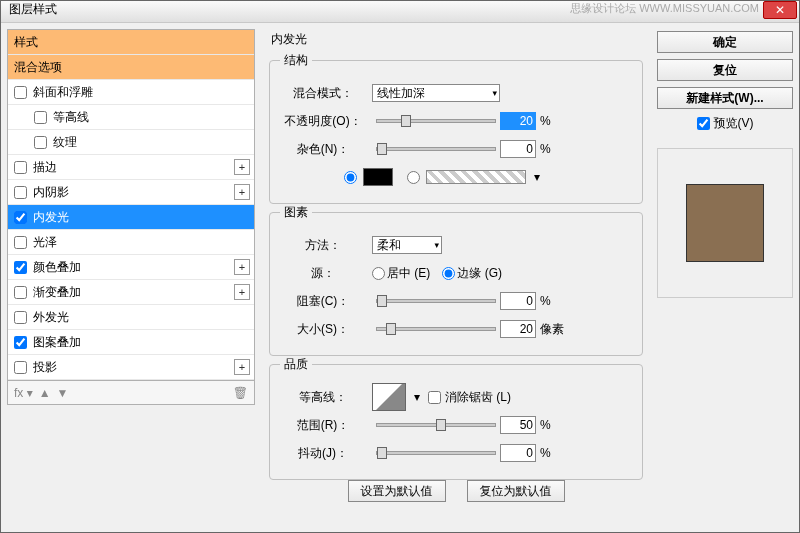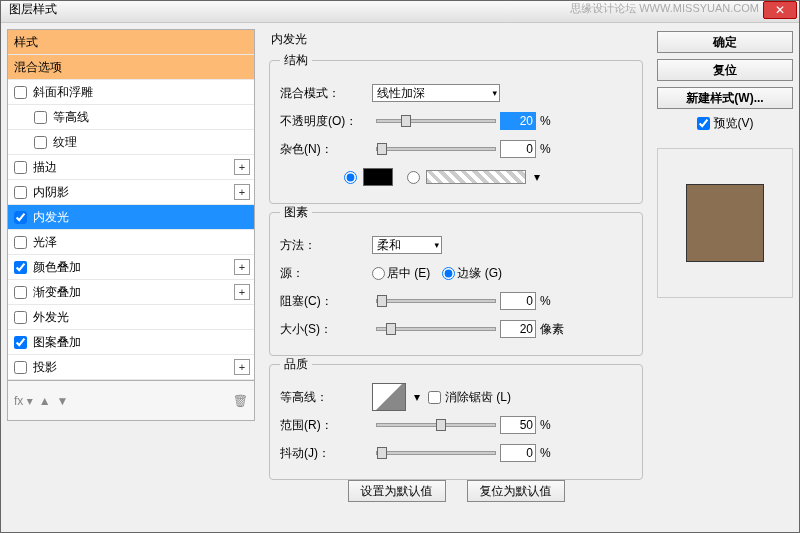--- a/index.html
+++ b/index.html
@@ -11,28 +11,28 @@
 .titlebar .close-btn { width: 34px; height: 18px; background: #d44; color: #fff; border-radius: 2px; display: flex; align-items: center; justify-content: center; border: 1px solid #a00; margin-right: 2px; }
 .body { display: flex; height: 488px; padding: 6px; gap: 6px; }
 .left-col { width: 248px; display: flex; flex-direction: column; }
 .style-list { border: 1px solid #b0b0b0; background: #fff; flex: 0 0 auto; }
 .row { height: 25px; display: flex; align-items: center; padding: 0 6px; border-bottom: 1px solid #e8e8e8; position: relative; }
 .row.header { background: #fdba74; font-weight: normal; }
 .row.indent { padding-left: 26px; }
 .row.selected { background: #1e90ff; color: #fff; }
 .row input[type=checkbox] { margin-right: 6px; }
 .row .plus { position: absolute; right: 4px; width: 16px; height: 16px; border: 1px solid #999; background: #fff; color: #333; display: flex; align-items: center; justify-content: center; font-size: 11px; }
-.bottombar { height: 40px; border: 1px solid #b0b0b0; border-top: none; background: #f6f6f6; display: flex; align-items: center; padding: 0 6px; gap: 6px; color: #888; }
+.bottombar { height: 24px; border: 1px solid #b0b0b0; border-top: none; background: #f6f6f6; display: flex; align-items: center; padding: 0 6px; gap: 6px; color: #888; }
 .bottombar .spacer { flex: 1; }
 .center-col { flex: 1; display: flex; flex-direction: column; padding: 0 8px; }
 .section-title { margin: 2px 0 4px 2px; }
 fieldset { border: 1px solid #c0c0c0; border-radius: 4px; margin-bottom: 0; padding: 8px 10px 10px 10px; }
 fieldset legend { padding: 0 4px; }
 .form-row { display: flex; align-items: center; height: 24px; margin: 4px 0; }
-.form-row .lbl { width: 86px; text-align: left; margin-right: 6px; }
+.form-row .lbl { width: 86px; text-align: center; margin-right: 6px; }
 .dropdown { height: 18px; border: 1px solid #888; background: #fff; display: inline-flex; align-items: center; padding: 0 4px; position: relative; }
 .dropdown .arrow { position: absolute; right: 2px; font-size: 9px; }
 .slider-track { height: 4px; background: #ccc; border: 1px solid #999; margin: 0 4px; position: relative; }
 .slider-thumb { position: absolute; top: -5px; width: 10px; height: 12px; background: #ddd; border: 1px solid #666; }
 .numbox { width: 36px; height: 18px; border: 1px solid #888; background: #fff; text-align: right; padding: 0 2px; display: inline-flex; align-items: center; justify-content: flex-end; }
 .numbox.hl { background: #1e90ff; color: #fff; border-color: #1e90ff; }
 .unit { margin-left: 4px; }
 .radio { display: inline-flex; align-items: center; gap: 2px; }
 .swatch { width: 30px; height: 18px; border: 1px solid #666; display: inline-block; background: #000; }
 .checker { background: repeating-linear-gradient(45deg,#ccc 0 4px,#fff 4px 8px); width: 100px; height: 14px; border: 1px solid #888; display: inline-block; }

